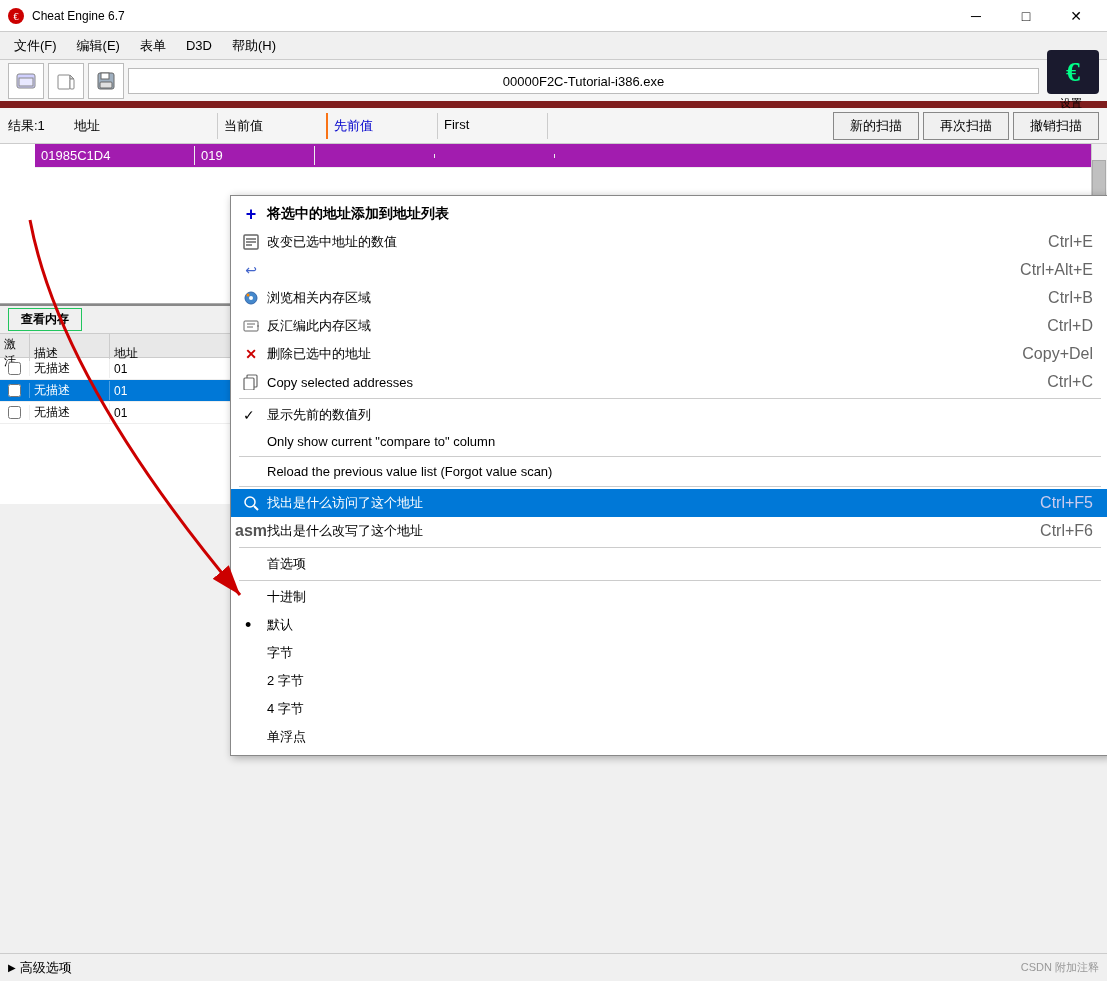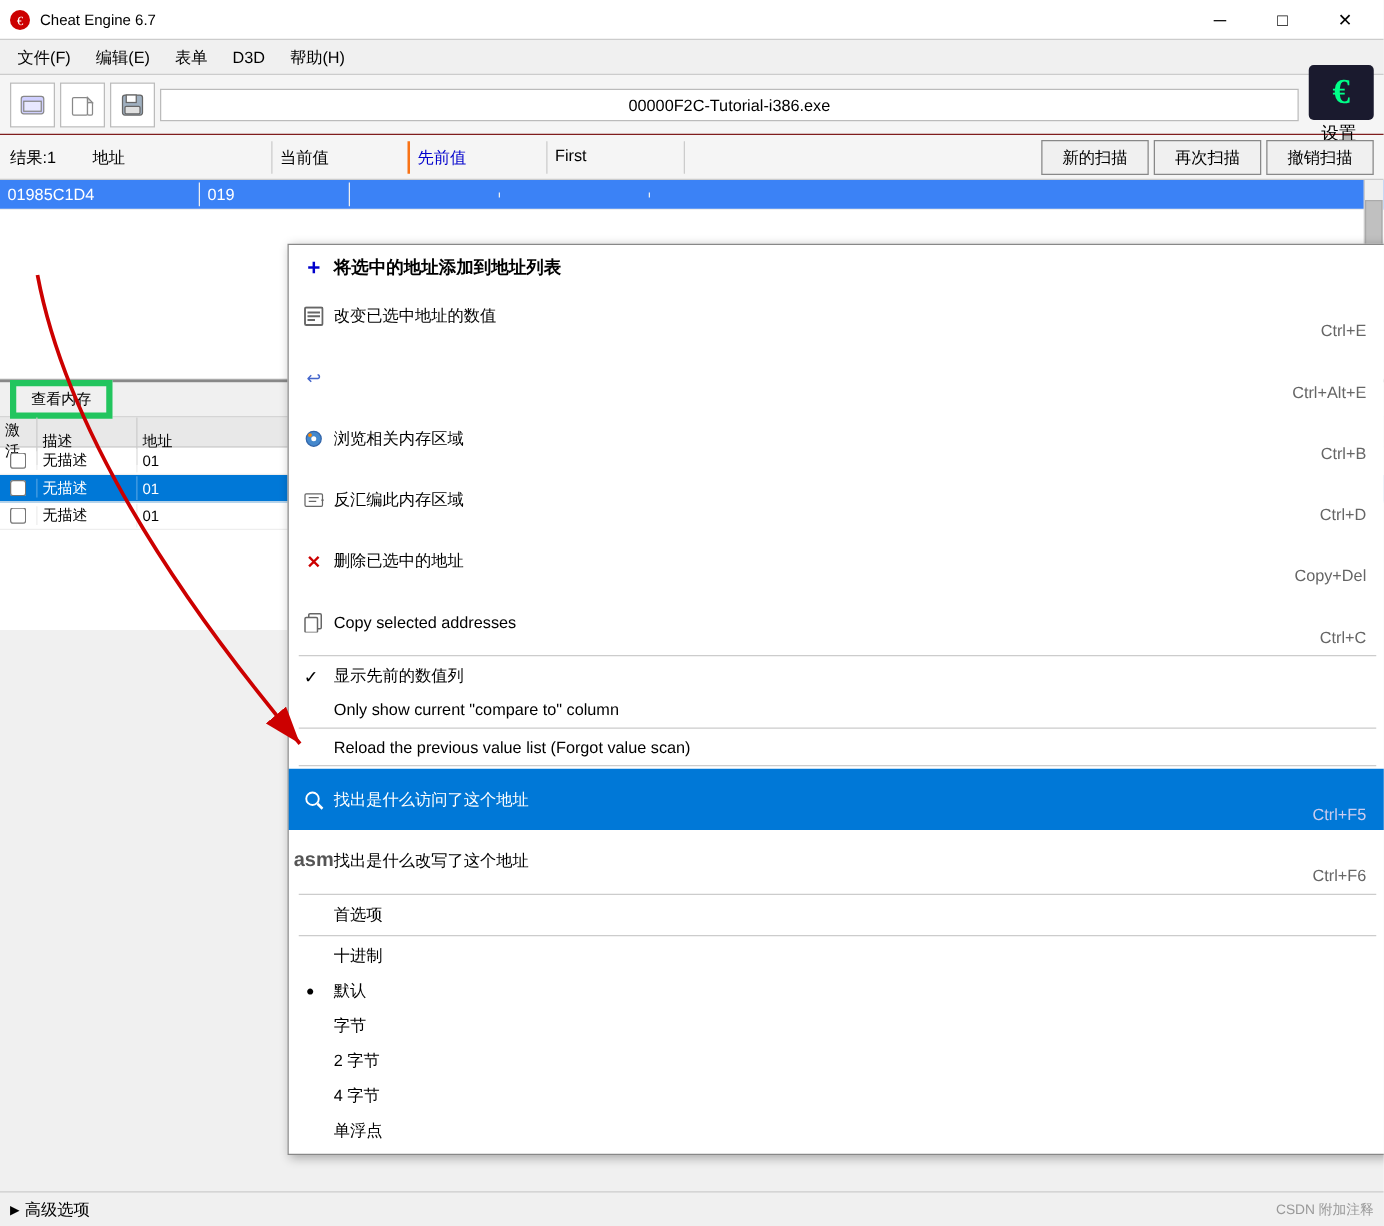--- a/index.html
+++ b/index.html
@@ -72,21 +72,21 @@
       font-size: 13px;
     }
 
     
     .toolbar {
       background: #f5f5f5;
       height: 48px;
       display: flex;
       align-items: center;
       padding: 4px 8px;
-      border-bottom: 1px solid #7f1d1d;
+      border-bottom: 7px solid #7f1d1d;
       gap: 4px;
     }
     .toolbar-btn {
       width: 36px;
       height: 36px;
       border: 1px solid #bbb;
       background: #fff;
       cursor: pointer;
       display: flex;
       align-items: center;
@@ -113,21 +113,21 @@
       justify-content: center;
       margin-left: 4px;
     }
     .ce-logo-text {
       color: #00ff88;
       font-size: 28px;
       font-weight: bold;
       font-family: serif;
     }
     .settings-label {
-      font-size: 14px;
+      font-size: 11px;
       text-align: center;
       margin-top: 2px;
     }
     .toolbar-right {
       display: flex;
       flex-direction: column;
       align-items: center;
     }
     .scan-btn {
       padding: 4px 16px;
@@ -137,35 +137,37 @@
       font-size: 13px;
     }
     .result-row {
       display: grid;
       grid-template-columns: 160px 120px 120px 120px 1fr;
       border-bottom: 1px solid #eee;
       height: 24px;
       align-items: center;
     }
     .result-row.selected {
-      background: #3b82f6;
+      background: #a21caf;
       color: white;
+      margin-left: 35px;
     }
     .result-cell {
       padding: 2px 6px;
       font-size: 13px;
       border-right: 1px solid #eee;
       overflow: hidden;
     }
     .view-mem-btn {
       padding: 2px 12px;
-      border: 5px solid #22c55e;
+      border: 1px solid #22c55e;
       background: #f0f0f0;
       cursor: pointer;
       font-size: 12px;
+      font-weight: bold;
     }
 
     
     .status-bar {
       position: absolute;
       bottom: 0;
       left: 0;
       right: 0;
       height: 28px;
       background: #f0f0f0;
@@ -207,22 +209,21 @@
       width: 20px;
       display: flex;
       align-items: center;
       justify-content: center;
       font-size: 14px;
     }
     .ctx-item-shortcut {
       margin-left: auto;
       padding-left: 40px;
       color: #666;
-      font-size: 13px;
-      margin-top: 24px;
+      font-size: 16px;
     }
     .ctx-item.highlighted .ctx-item-shortcut {
       color: #ccc;
     }
     .ctx-separator {
       height: 1px;
       background: #ccc;
       margin: 2px 8px;
     }
     .ctx-item-bold {

